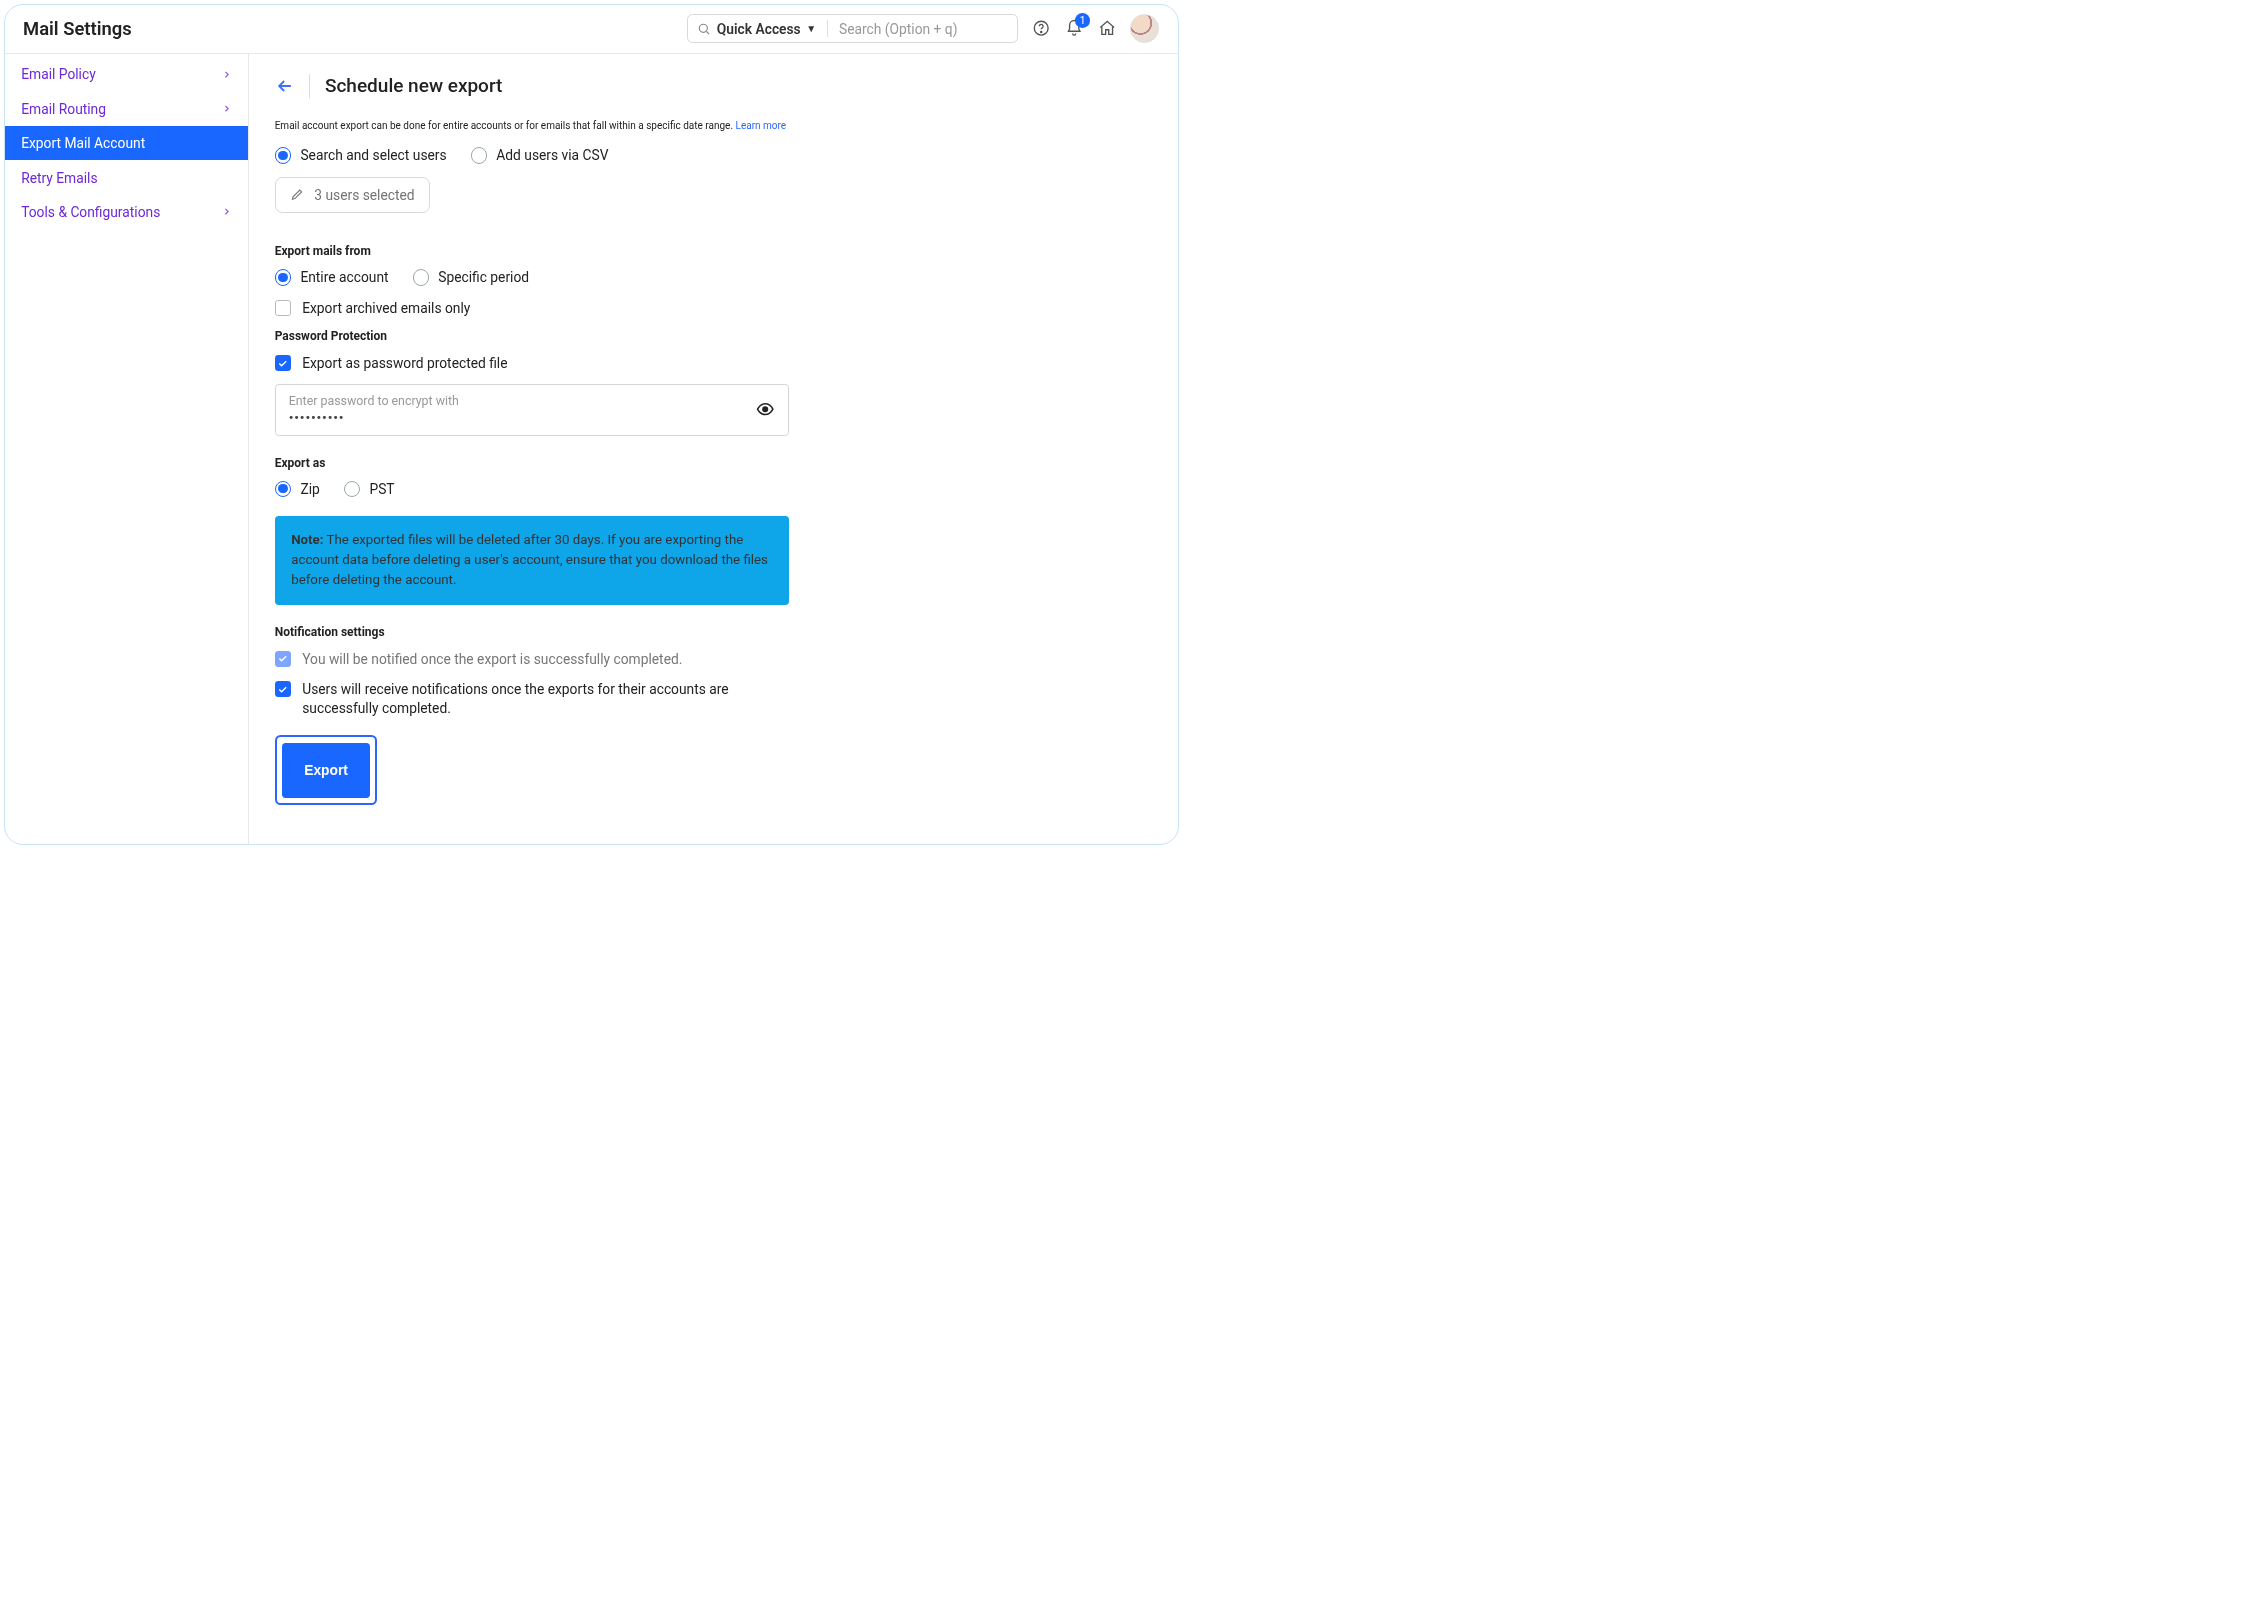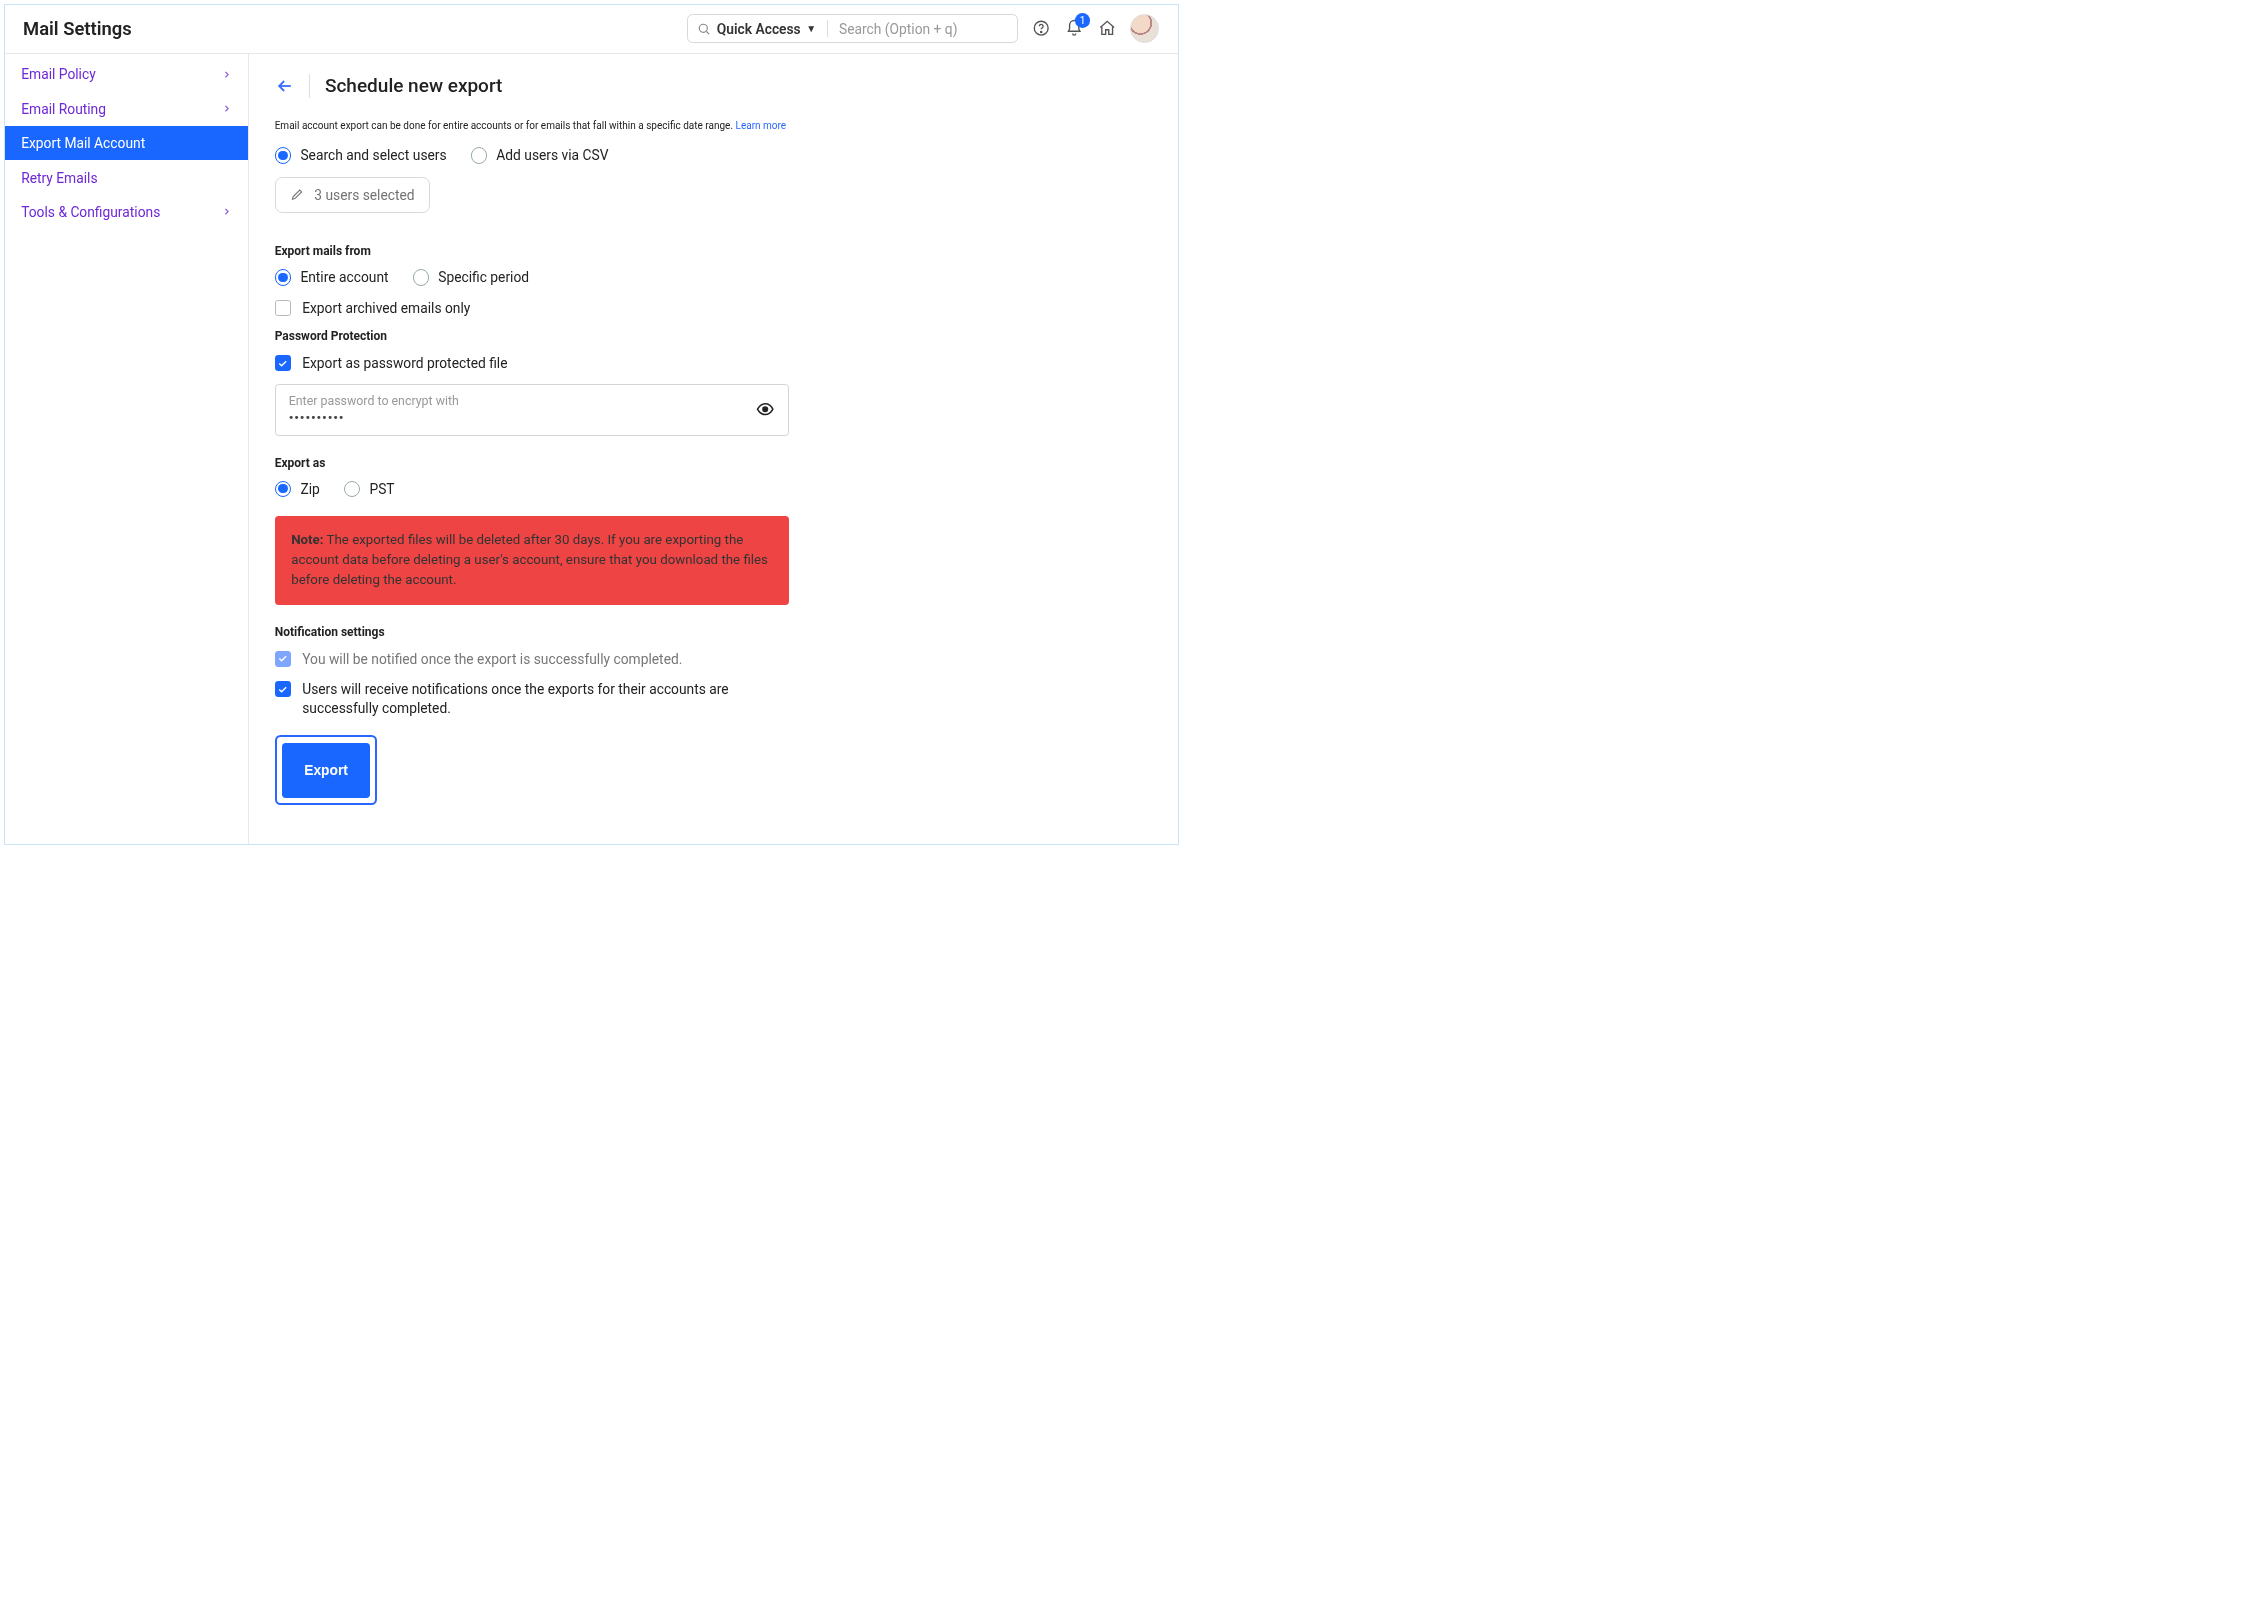--- a/index.html
+++ b/index.html
@@ -5,21 +5,21 @@
   * { box-sizing: border-box; margin: 0; padding: 0; }
   body {
     font-family: -apple-system, BlinkMacSystemFont, "Segoe UI", Roboto, Helvetica, Arial, sans-serif;
     background: #fff;
     color: #222;
     font-size: 13.8px;
   }
   .app {
     width: 1175px;
     border: 1.8px solid #c9e3f7;
-    border-radius: 0;
+    border-radius: 19px;
     margin: 3.7px;
     overflow: hidden;
   }
   .topbar {
     display: flex;
     align-items: center;
     padding: 9.2px 18.4px;
     border-bottom: 0.9px solid #e8e8e8;
     gap: 13px;
   }
@@ -134,21 +134,21 @@
     width:514px; padding:7.3px 13px 9.2px 13px;
     display:flex; align-items:center;
     margin-bottom:20px;
     position:relative;
   }
   .pw-col { display:flex; flex-direction:column; gap:2.8px; flex:1; }
   .pw-label-sm { font-size:12.4px; color:#999; }
   .pw-dots { letter-spacing:0.9px; font-size:13px; font-weight:700; color:#444; }
   .eye { color:#222; cursor:pointer; }
   .note {
-    background:#ef4444; border-radius:3.7px;
+    background:#0ea5e9; border-radius:3.7px;
     width:514px; padding:14.7px 16.5px;
     font-size:13.3px; color:#333; line-height:1.5;
     margin: 18.4px 0 20px 0;
   }
   .note b { font-weight:700; }
   .export-wrap {
     display:inline-block;
     border:2.8px solid #2a66ff;
     border-radius:5.5px;
     padding:5.5px;

